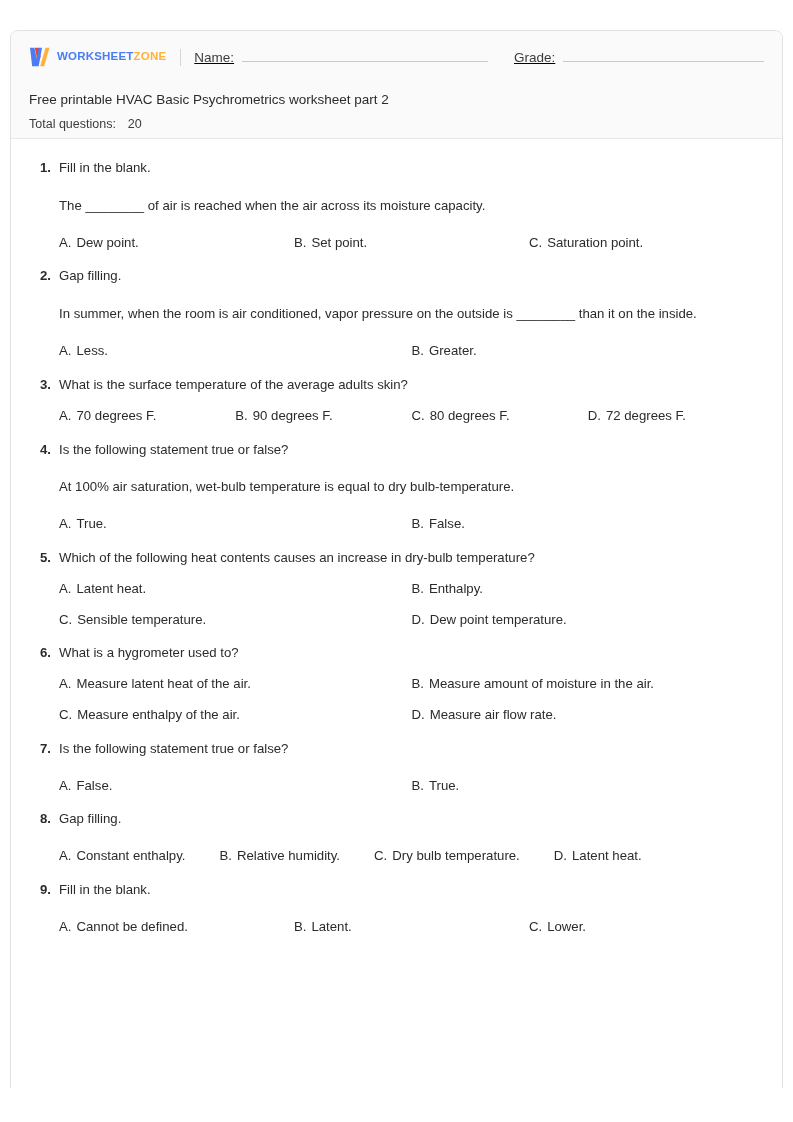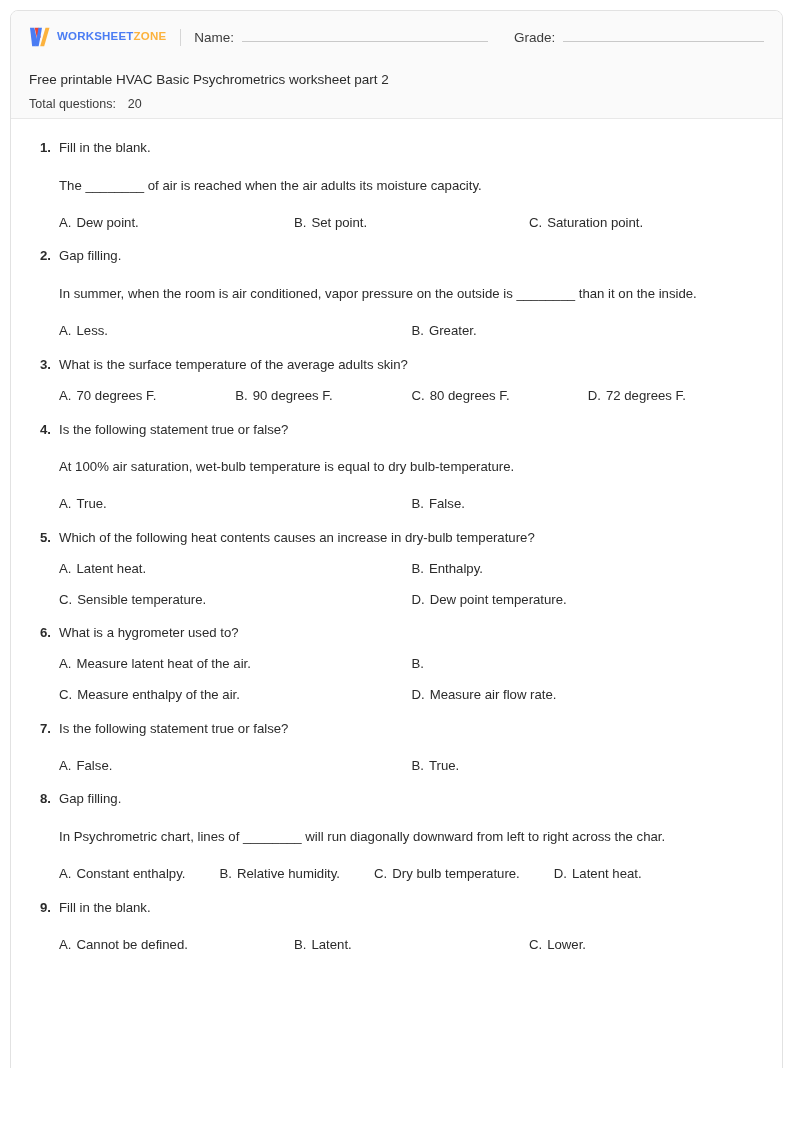--- a/index.html
+++ b/index.html
@@ -11,20 +11,21 @@
     font-family: "Liberation Sans", sans-serif;
     -webkit-font-smoothing: antialiased;
   }
 
   .page {
     position: relative;
     width: 793px;
     height: 1068px;
     background: #ffffff;
     overflow: hidden;
+    margin-top: 20px;
   }
 
   
   .card {
     position: absolute;
     left: 10px;
     top: 10px;
     width: 773px;
     height: 1070px;
     border: 1px solid #e2e2e2;
@@ -77,20 +78,21 @@
     background: #d6d6d6;
     margin: 0 13px 0 14px;
     flex: 0 0 auto;
   }
 
   .field {
     display: flex;
     align-items: baseline;
     flex: 1 1 auto;
     min-width: 0;
+    text-decoration: underline;
   }
   .field + .field { margin-left: 26px; }
   .field-label {
     font-size: 13.5px;
     color: #3c3c3c;
     white-space: nowrap;
     flex: 0 0 auto;
   }
   .field-line {
     flex: 1 1 auto;
@@ -254,21 +256,21 @@
       </div>
 
     </div>
 
     <div class="card-body">
         <div class="question">
           <div class="q-head">
             <span class="q-num">1.</span>
             <span class="q-prompt">Fill in the blank.</span>
           </div>
-          <div class="q-statement">The ________ of air is reached when the air adults its moisture capacity.</div>
+          <div class="q-statement">The ________ of air is reached when the air across its moisture capacity.</div>
           <div class="q-options cols-3">
             <div class="opt">
               <span class="opt-letter">A.</span>
               <span class="opt-text">Dew point.</span>
             </div>
             <div class="opt">
               <span class="opt-letter">B.</span>
               <span class="opt-text">Set point.</span>
             </div>
             <div class="opt">
@@ -366,20 +368,21 @@
             <span class="q-num">6.</span>
             <span class="q-prompt">What is a hygrometer used to?</span>
           </div>
           <div class="q-options cols-2 tight">
             <div class="opt">
               <span class="opt-letter">A.</span>
               <span class="opt-text">Measure latent heat of the air.</span>
             </div>
             <div class="opt">
               <span class="opt-letter">B.</span>
+              <span class="opt-text">Measure amount of moisture in the air.</span>
             </div>
           </div>
           <div class="q-options cols-2">
             <div class="opt">
               <span class="opt-letter">C.</span>
               <span class="opt-text">Measure enthalpy of the air.</span>
             </div>
             <div class="opt">
               <span class="opt-letter">D.</span>
               <span class="opt-text">Measure air flow rate.</span>
@@ -400,21 +403,20 @@
               <span class="opt-letter">B.</span>
               <span class="opt-text">True.</span>
             </div>
           </div>
         </div>
         <div class="question">
           <div class="q-head">
             <span class="q-num">8.</span>
             <span class="q-prompt">Gap filling.</span>
           </div>
-          <div class="q-statement">In Psychrometric chart, lines of ________ will run diagonally downward from left to right across the char.</div>
           <div class="q-options cols-auto">
             <div class="opt">
               <span class="opt-letter">A.</span>
               <span class="opt-text">Constant enthalpy.</span>
             </div>
             <div class="opt">
               <span class="opt-letter">B.</span>
               <span class="opt-text">Relative humidity.</span>
             </div>
             <div class="opt">

